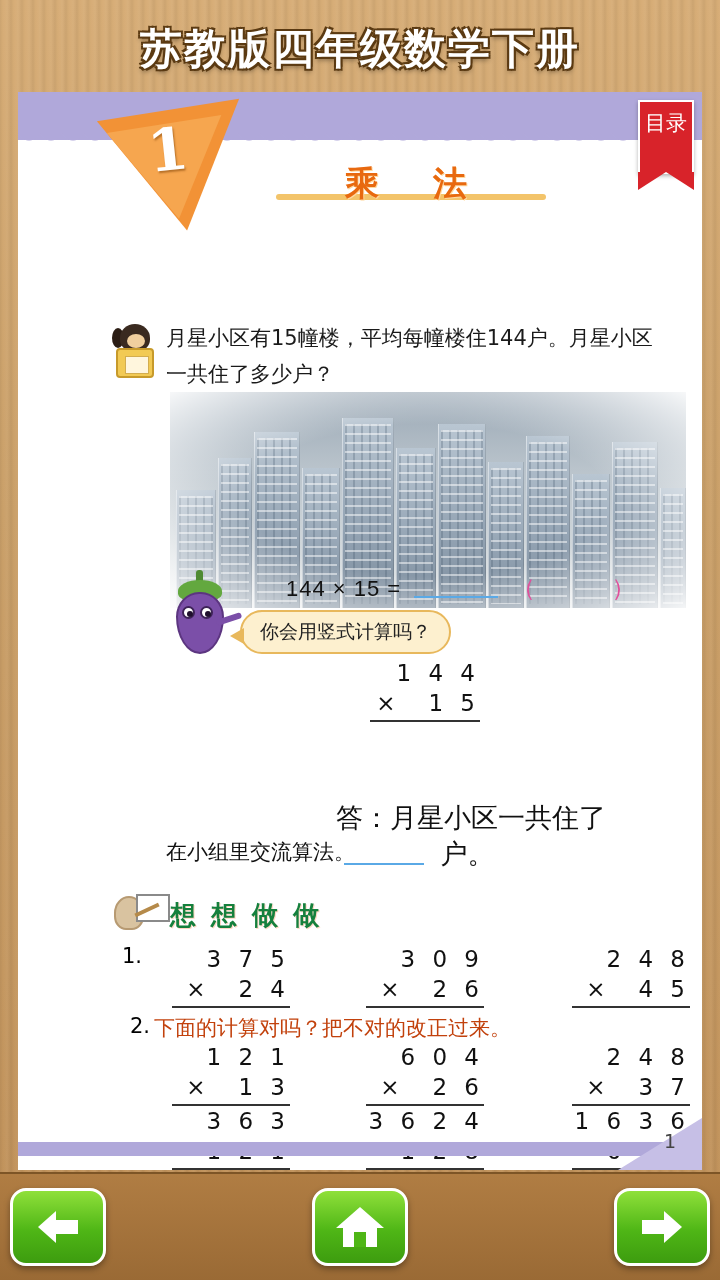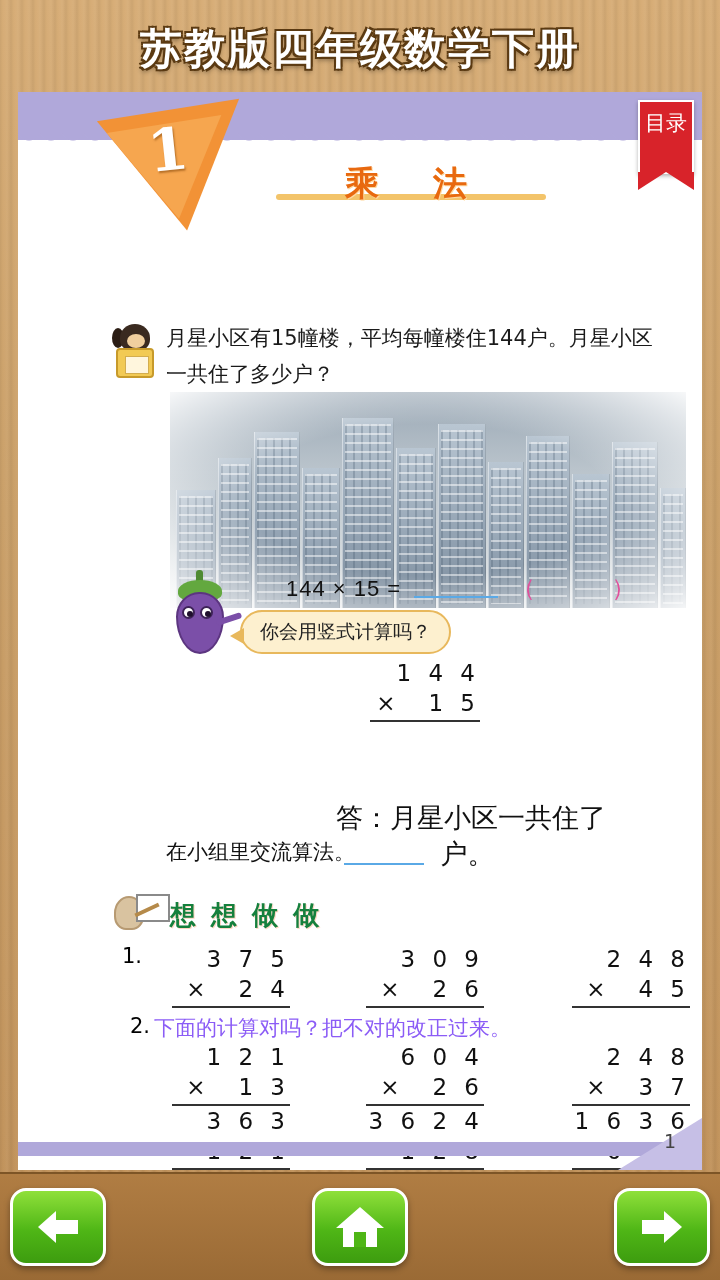--- a/index.html
+++ b/index.html
@@ -326,21 +326,21 @@
     color: #15803d;
     letter-spacing: 3px;
     text-shadow: 1px 1px 0 #ffd7c4;
   }
 
   
   .ex1-num { position: absolute; left: 104px; top: 852px; font-size: 21px; font-family:"DejaVu Sans",sans-serif; }
   .ex2-num { position: absolute; left: 112px; top: 922px; font-size: 21px; font-family:"DejaVu Sans",sans-serif; }
   .ex2-text {
     position: absolute; left: 136px; top: 922px;
-    font-family: "DejaVu Sans", sans-serif; font-size: 21px; color: #8b5cf6;
+    font-family: "DejaVu Sans", sans-serif; font-size: 21px; color: #c2410c;
   }
 
   .col-a { left: 154px; }
   .col-b { left: 348px; }
   .col-c { left: 554px; }
   .row1 { top: 852px; }
   .row2 { top: 950px; }
   .vm-box { position: absolute; width: 118px; }
 
   

